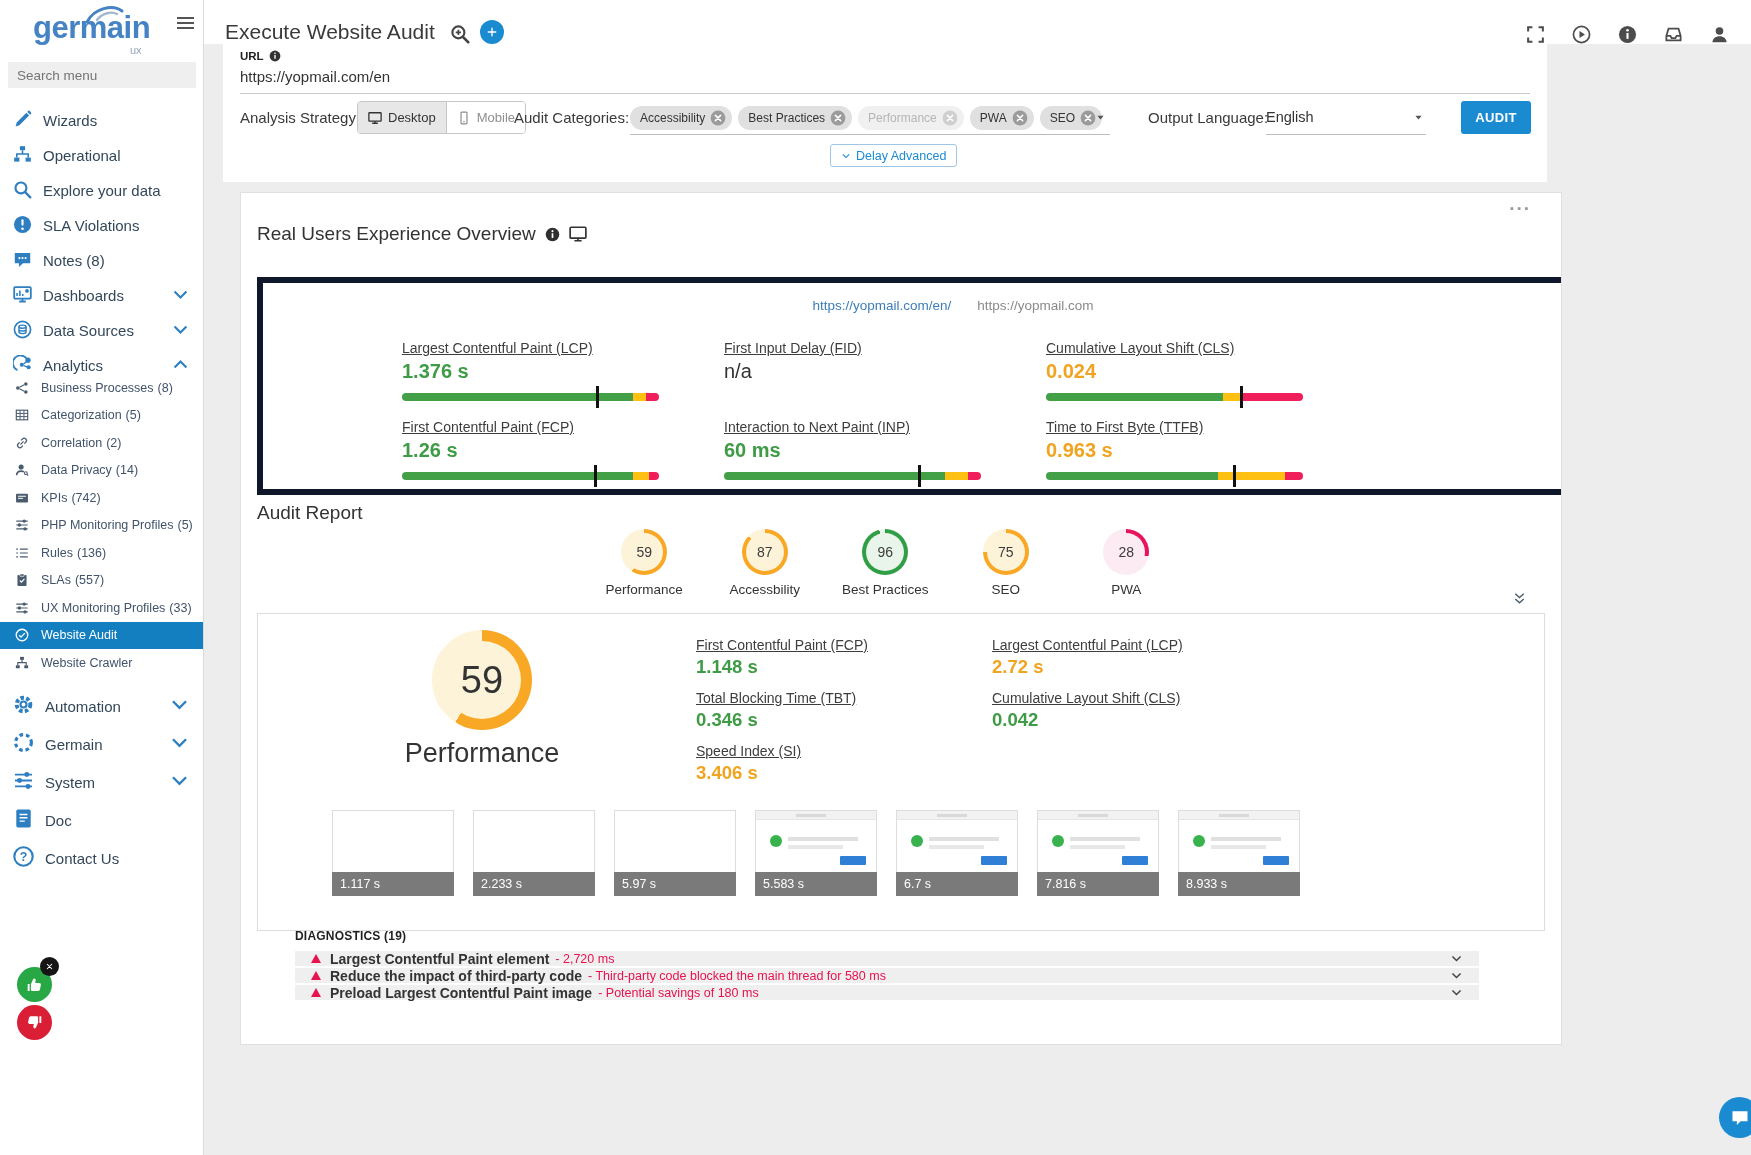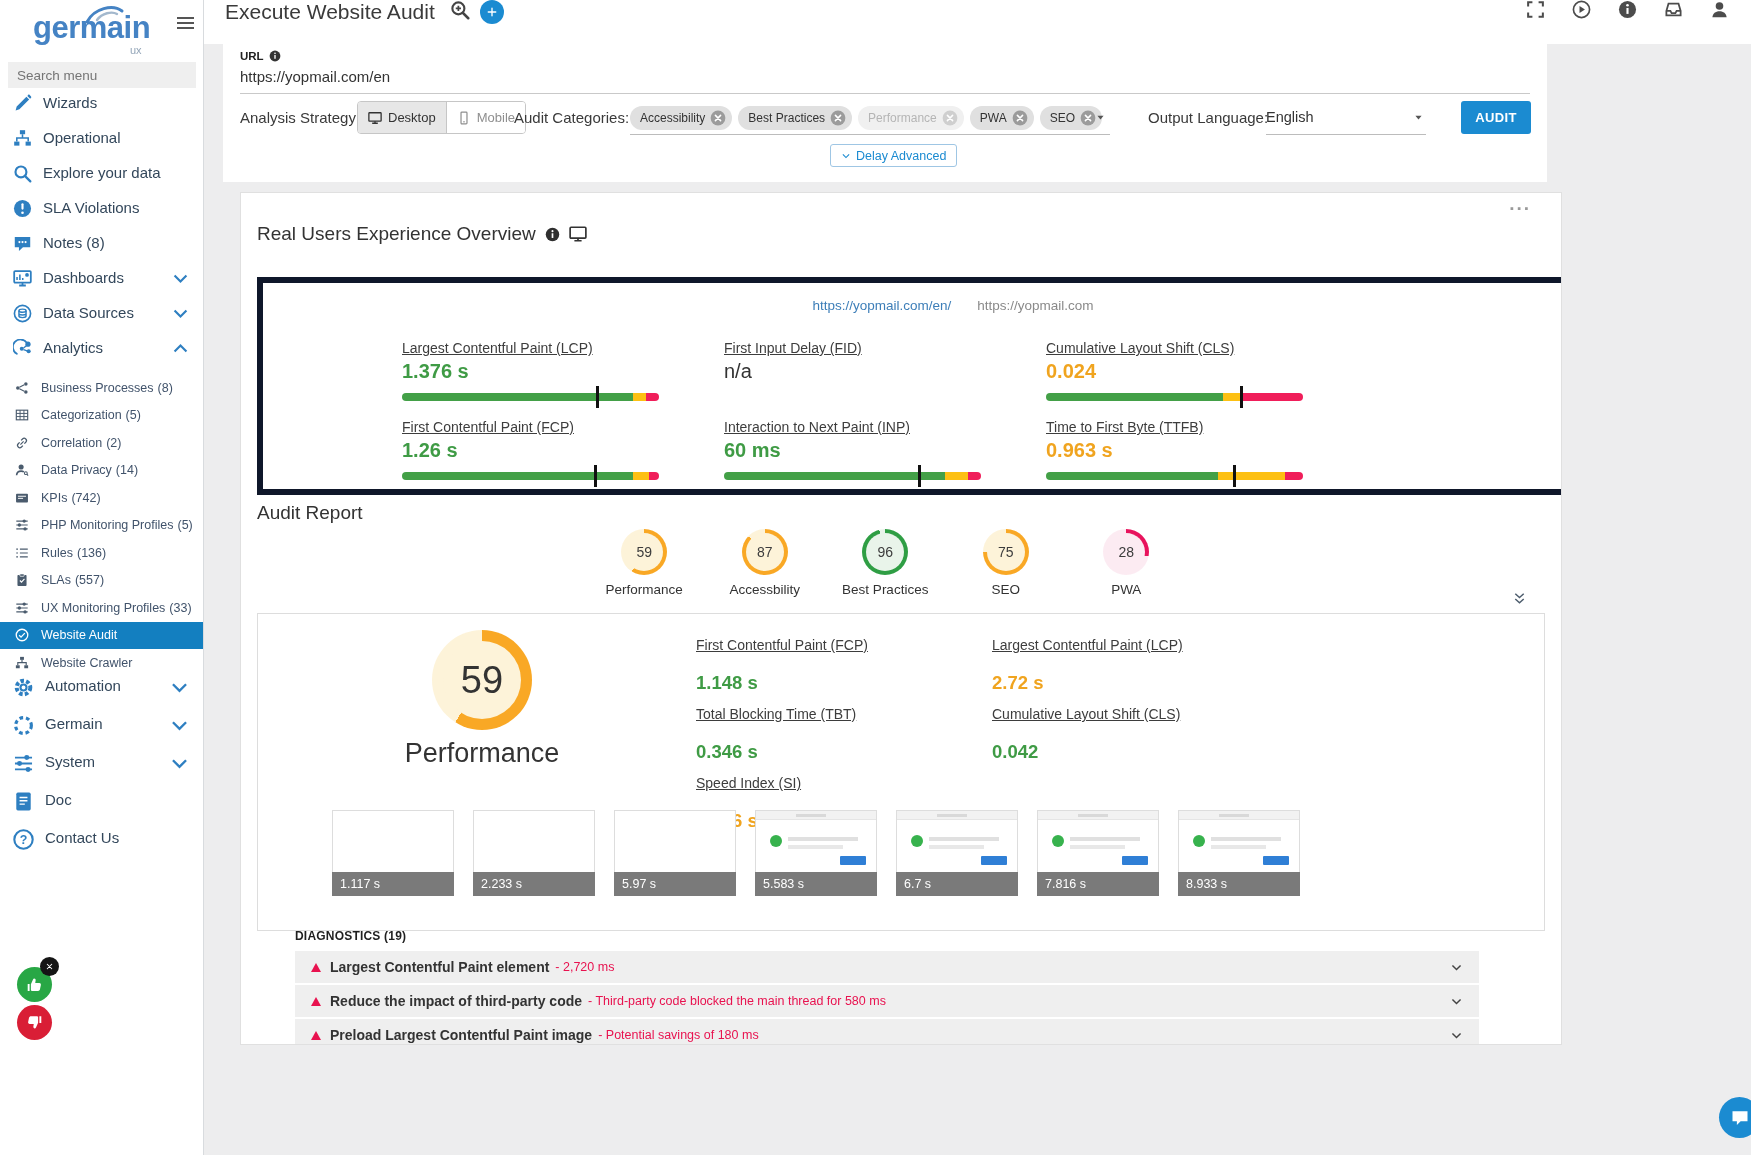--- a/index.html
+++ b/index.html
@@ -10,36 +10,36 @@
 
 
 .sidebar{position:absolute;left:0;top:0;width:204px;height:1155px;background:#fff;border-right:1px solid #d8dbde;z-index:5}
 .logo{position:relative;height:56px}
 .brand{position:absolute;left:33px;top:10px;font-size:31px;font-weight:700;color:#4583c4;letter-spacing:-.5px}
 .brand-sub{position:absolute;left:130px;top:44px;font-size:11px;color:#93a5b8}
 .swoosh{position:absolute;left:82px;top:0;width:46px;height:26px}
 .burger{position:absolute;right:9px;top:17px;width:17px;cursor:pointer}
 .burger i{display:block;height:2px;background:#555;margin-bottom:3px}
 .search{display:block;margin:6px 8px;width:188px;height:26px;background:#efefef;border:none;outline:none;font-size:13.5px;color:#666;padding:0 9px;font-family:inherit}
-.sb-item,.sb-big{display:flex;align-items:flex-start;height:35px;padding-left:13px;cursor:pointer}
+.sb-item,.sb-big{display:flex;align-items:flex-end;height:35px;padding-left:13px;cursor:pointer}
 .sb-big{height:38px}
 .sb-item .icn{width:19px;height:19px;color:#2e7fc1}
 .sb-big .icn{width:21px;height:21px;color:#2e7fc1}
 .sb-item .lbl,.sb-big .lbl{margin-left:11px;font-size:15px;color:#33475b}
 .chev{margin-left:auto;margin-right:13px;width:12px;height:12px;color:#48596b}
 .sb-sub{display:flex;align-items:center;height:27.5px;padding-left:15px;cursor:pointer}
 .sb-sub .icn{width:14px;height:14px;color:#4a5b6d}
 .sb-sub .lbl{margin-left:12px;font-size:12.5px;color:#41536b}
 .sb-sub .cnt{margin-left:4px;font-size:12.5px;color:#41536b}
 .sb-sub.active{background:#137fc0}
 .sb-sub.active .lbl,.sb-sub.active .cnt{color:#fff;font-weight:400}
 .sb-sub.active .icn{color:#fff}
 
 
-.top{position:absolute;left:204px;top:0;width:1547px;height:44px;background:#fff;display:flex;align-items:flex-start;z-index:2}
+.top{position:absolute;left:204px;top:0;width:1547px;height:44px;background:#fff;display:flex;align-items:flex-end;z-index:2}
 .pg-title{margin-left:21px;font-size:21px;color:#3a3a3a}
 .t-zoom{width:20px;height:20px;color:#444;margin-left:15px;cursor:pointer}
 .t-plus{width:24px;height:24px;border-radius:50%;background:#1b8bd1;color:#fff;margin-left:10px;display:flex;align-items:center;justify-content:center;cursor:pointer}
 .t-plus .icn{width:12px;height:12px}
 .t-right{margin-left:auto;display:flex;gap:27px;margin-right:22px}
 .t-right .icn{width:19px;height:19px;color:#4c4c4c;cursor:pointer}
 
 
 .panel1{position:absolute;left:223px;top:44px;width:1324px;height:138px;background:#fff;z-index:1}
 .url-label{position:absolute;left:17px;top:6px;font-size:11.5px;font-weight:700;color:#222;display:flex;gap:5px;align-items:center}
@@ -74,21 +74,21 @@
 .sec-title{font-size:19px;color:#333}
 .rux-head .info{width:15px;height:15px;color:#2f2f2f}
 .rux-head .mon{width:18px;height:18px;color:#333}
 .rux-box{position:absolute;left:16px;top:84px;width:1392px;height:218px;border:6px solid #0f172a}
 .tabs{display:flex;justify-content:center;gap:26px;margin-top:15px;font-size:13.5px}
 .tab-a{color:#3d7eb8;cursor:pointer}
 .tab-i{color:#8a8a8a;cursor:pointer}
 .metrics{position:absolute;left:139px;top:56px;display:grid;grid-template-columns:repeat(3,257px);column-gap:65px;row-gap:17px}
 .m-label{font-size:14px;color:#3d3d3d;text-decoration:underline;cursor:pointer}
 .m-value{font-size:20px;font-weight:700;margin-top:3px}
-.d-value{font-size:18.5px;font-weight:700;margin-top:18px}
+.d-value{font-size:18.5px;font-weight:700;margin-top:2px}
 .tone-green{color:#3f9b45}
 .tone-orange{color:#f0a41f}
 .tone-pink{color:#e8135d}
 .tone-plain{color:#333;font-weight:400}
 .bar{position:relative;width:257px;height:8px;margin-top:10px}
 .bar-track{display:flex;width:100%;height:100%;border-radius:4px;overflow:hidden}
 .sg{height:100%}
 .sg.g{background:#43a047}.sg.y{background:#fdc013}.sg.r{background:#f01e5a}
 .mk{position:absolute;top:-7px;width:3px;height:22px;background:#111}
 .ar-title{position:absolute;left:16px;top:309px;font-size:19px;color:#333}
@@ -111,21 +111,21 @@
 .shot{position:relative;height:62px;background:#fff;border:1px solid #ddd;border-bottom:none;overflow:hidden}
 .m-top{height:9px;background:#f2f2f2;border-bottom:1px solid #e5e5e5}
 .m-dash{position:absolute;top:3px;left:40px;height:3px;width:30px;background:#d9d9d9}
 .m-badge{position:absolute;left:14px;top:24px;width:12px;height:12px;border-radius:50%;background:#37b24d}
 .m-l1{position:absolute;left:32px;top:26px;width:70px;height:4px;background:#e0e0e0}
 .m-l2{position:absolute;left:32px;top:34px;width:55px;height:4px;background:#e8e8e8}
 .m-btn{position:absolute;right:10px;bottom:7px;width:26px;height:9px;background:#2f7fd6;border-radius:1px}
 .f-cap{height:24px;background:#7a7a7a;color:#fff;font-size:12.5px;line-height:24px;padding-left:8px}
 .diag-title{position:absolute;left:54px;top:736px;font-size:12px;font-weight:700;color:#1f1f1f;letter-spacing:.2px}
 .diag-list{position:absolute;left:54px;top:758px;width:1184px}
-.diag-row{display:flex;align-items:center;height:32px;background:#efefef;margin-bottom:2px;padding:0 16px;cursor:pointer}
+.diag-row{display:flex;align-items:center;height:15px;background:#efefef;margin-bottom:2px;padding:0 16px;cursor:pointer}
 .tri{width:0;height:0;border-left:5.5px solid transparent;border-right:5.5px solid transparent;border-bottom:9.5px solid #e8124f;flex:none}
 .d-title{margin-left:9px;font-size:14px;font-weight:700;color:#333;white-space:nowrap}
 .d-detail{margin-left:6px;font-size:12.5px;color:#e8124f;white-space:nowrap}
 .d-chev{margin-left:auto;width:13px;height:13px;color:#444}
 
 
 .fab{position:absolute;border-radius:50%;display:flex;align-items:center;justify-content:center;cursor:pointer;z-index:9}
 .fab-up{left:17px;top:967px;width:35px;height:35px;background:#28a745}
 .fab-down{left:17px;top:1005px;width:35px;height:35px;background:#d91e36}
 .fab-up .icn,.fab-down .icn{width:17px;height:17px;color:#fff}

